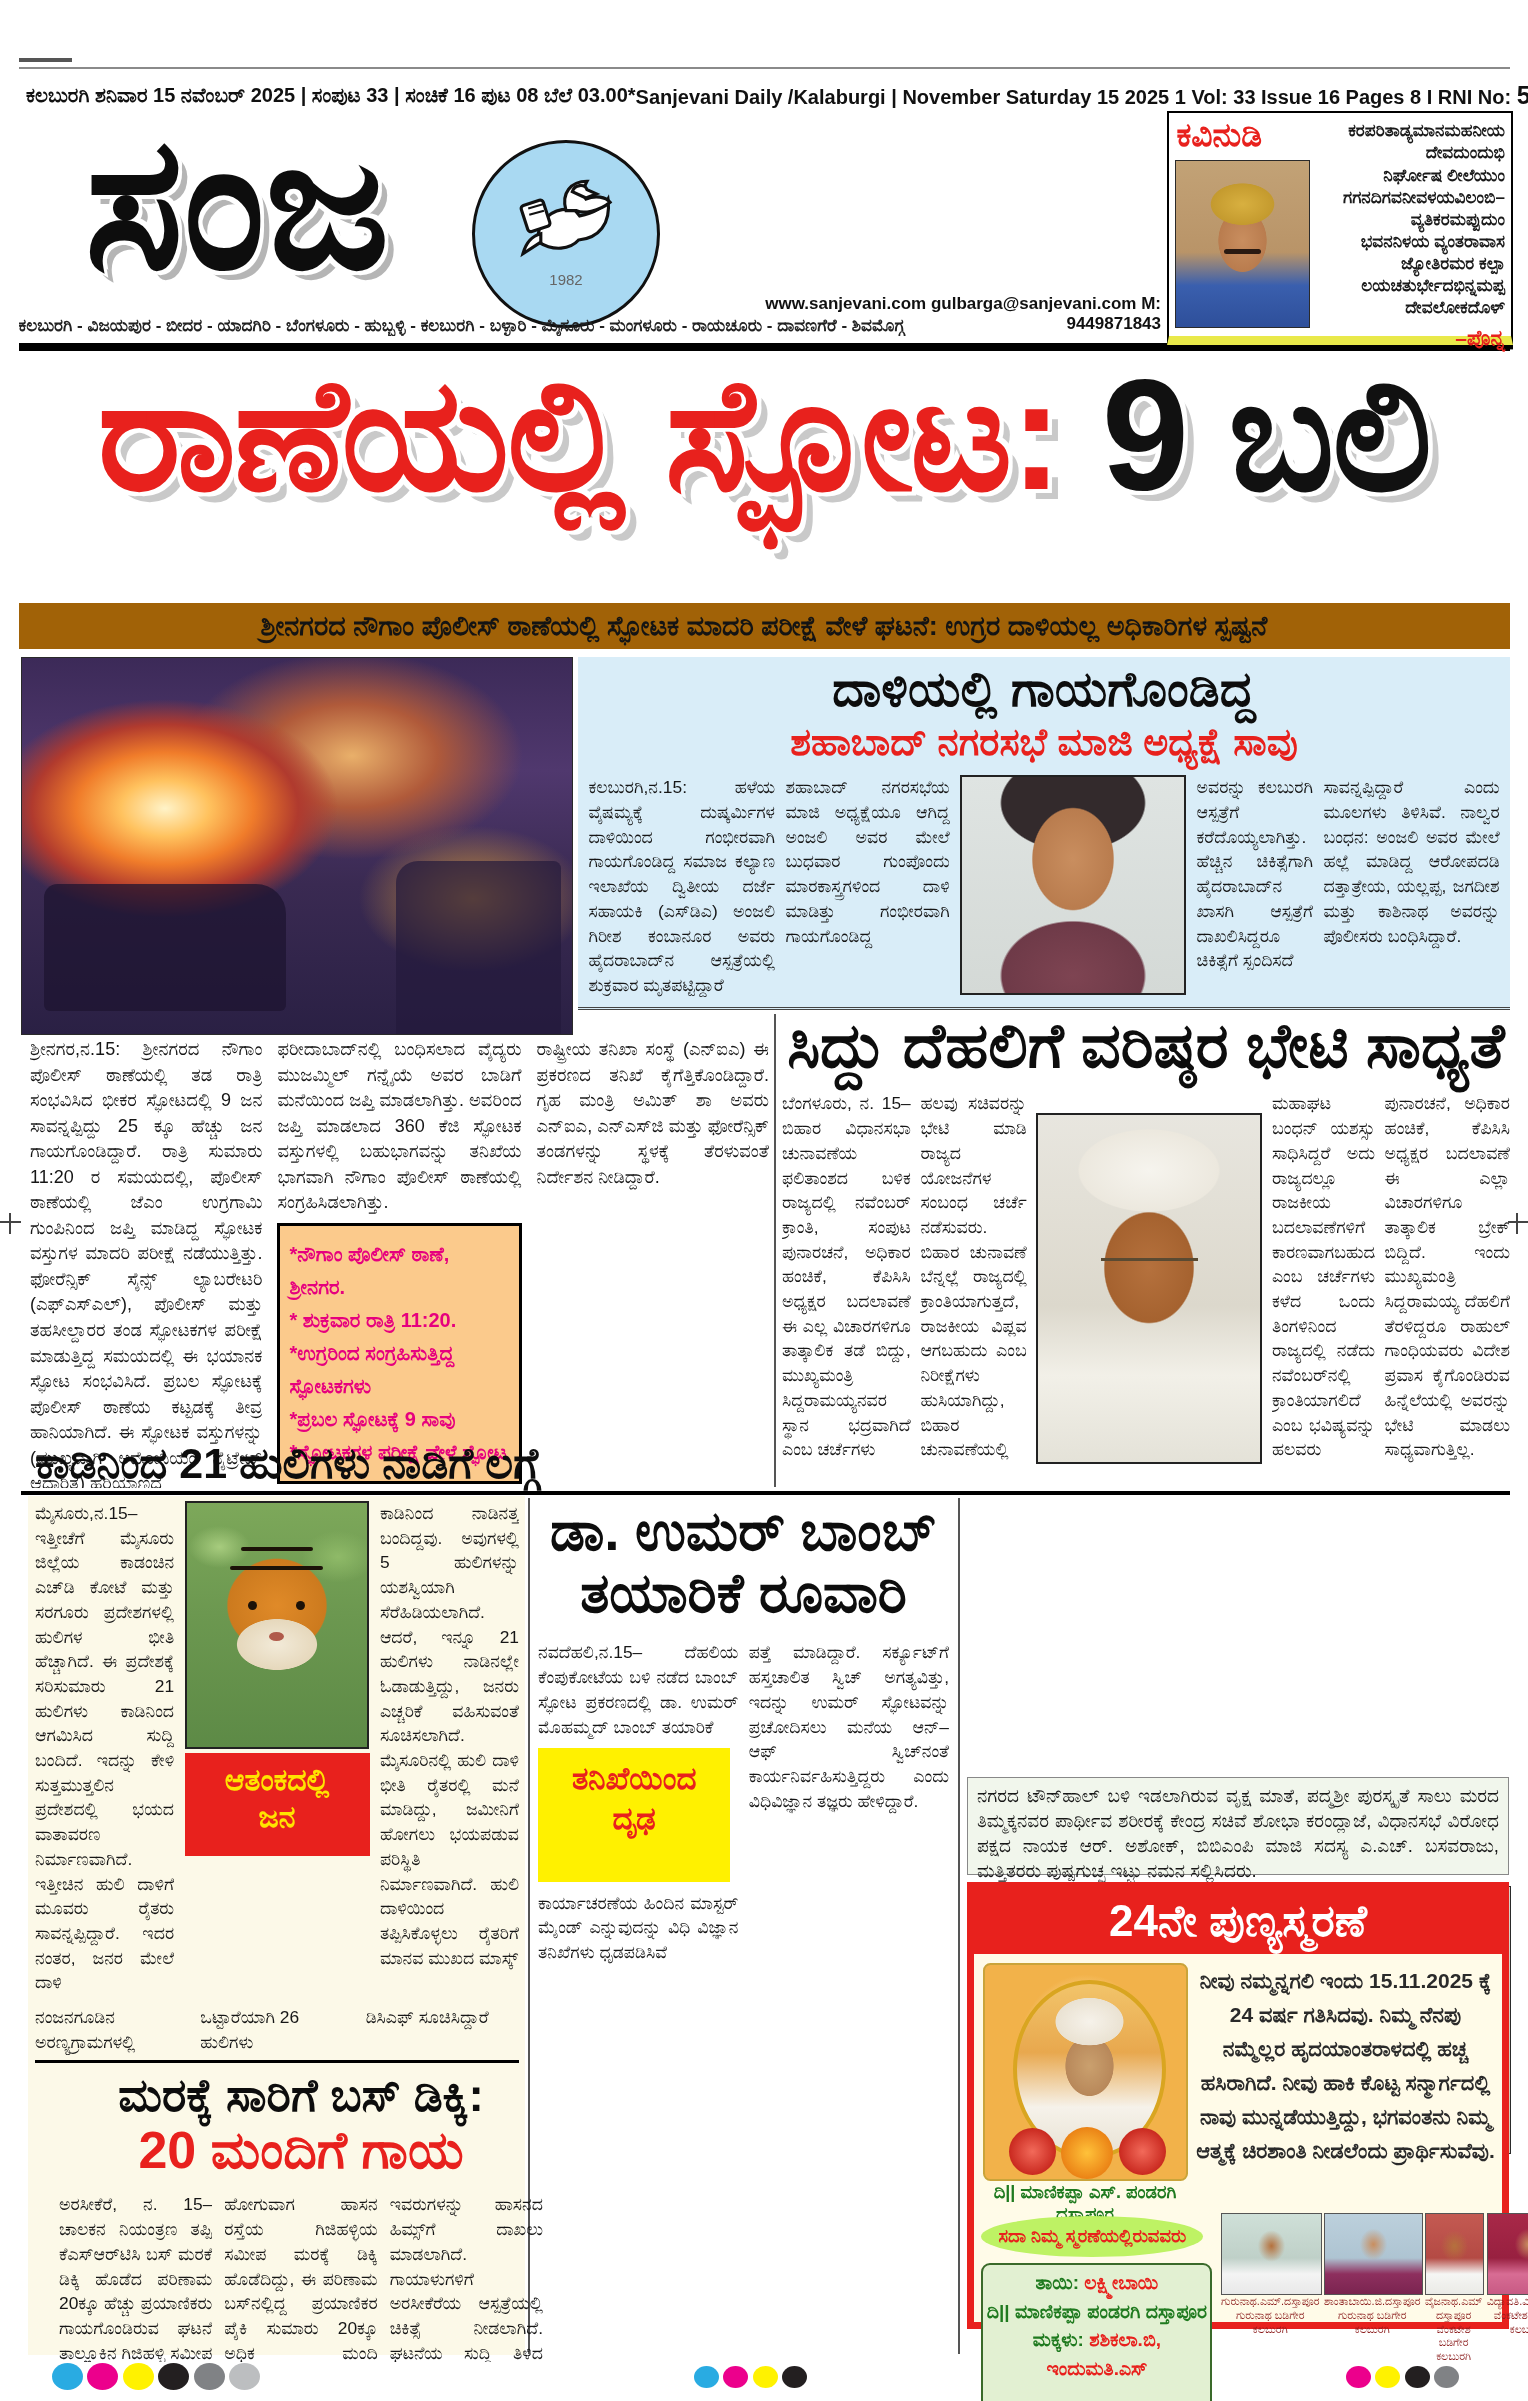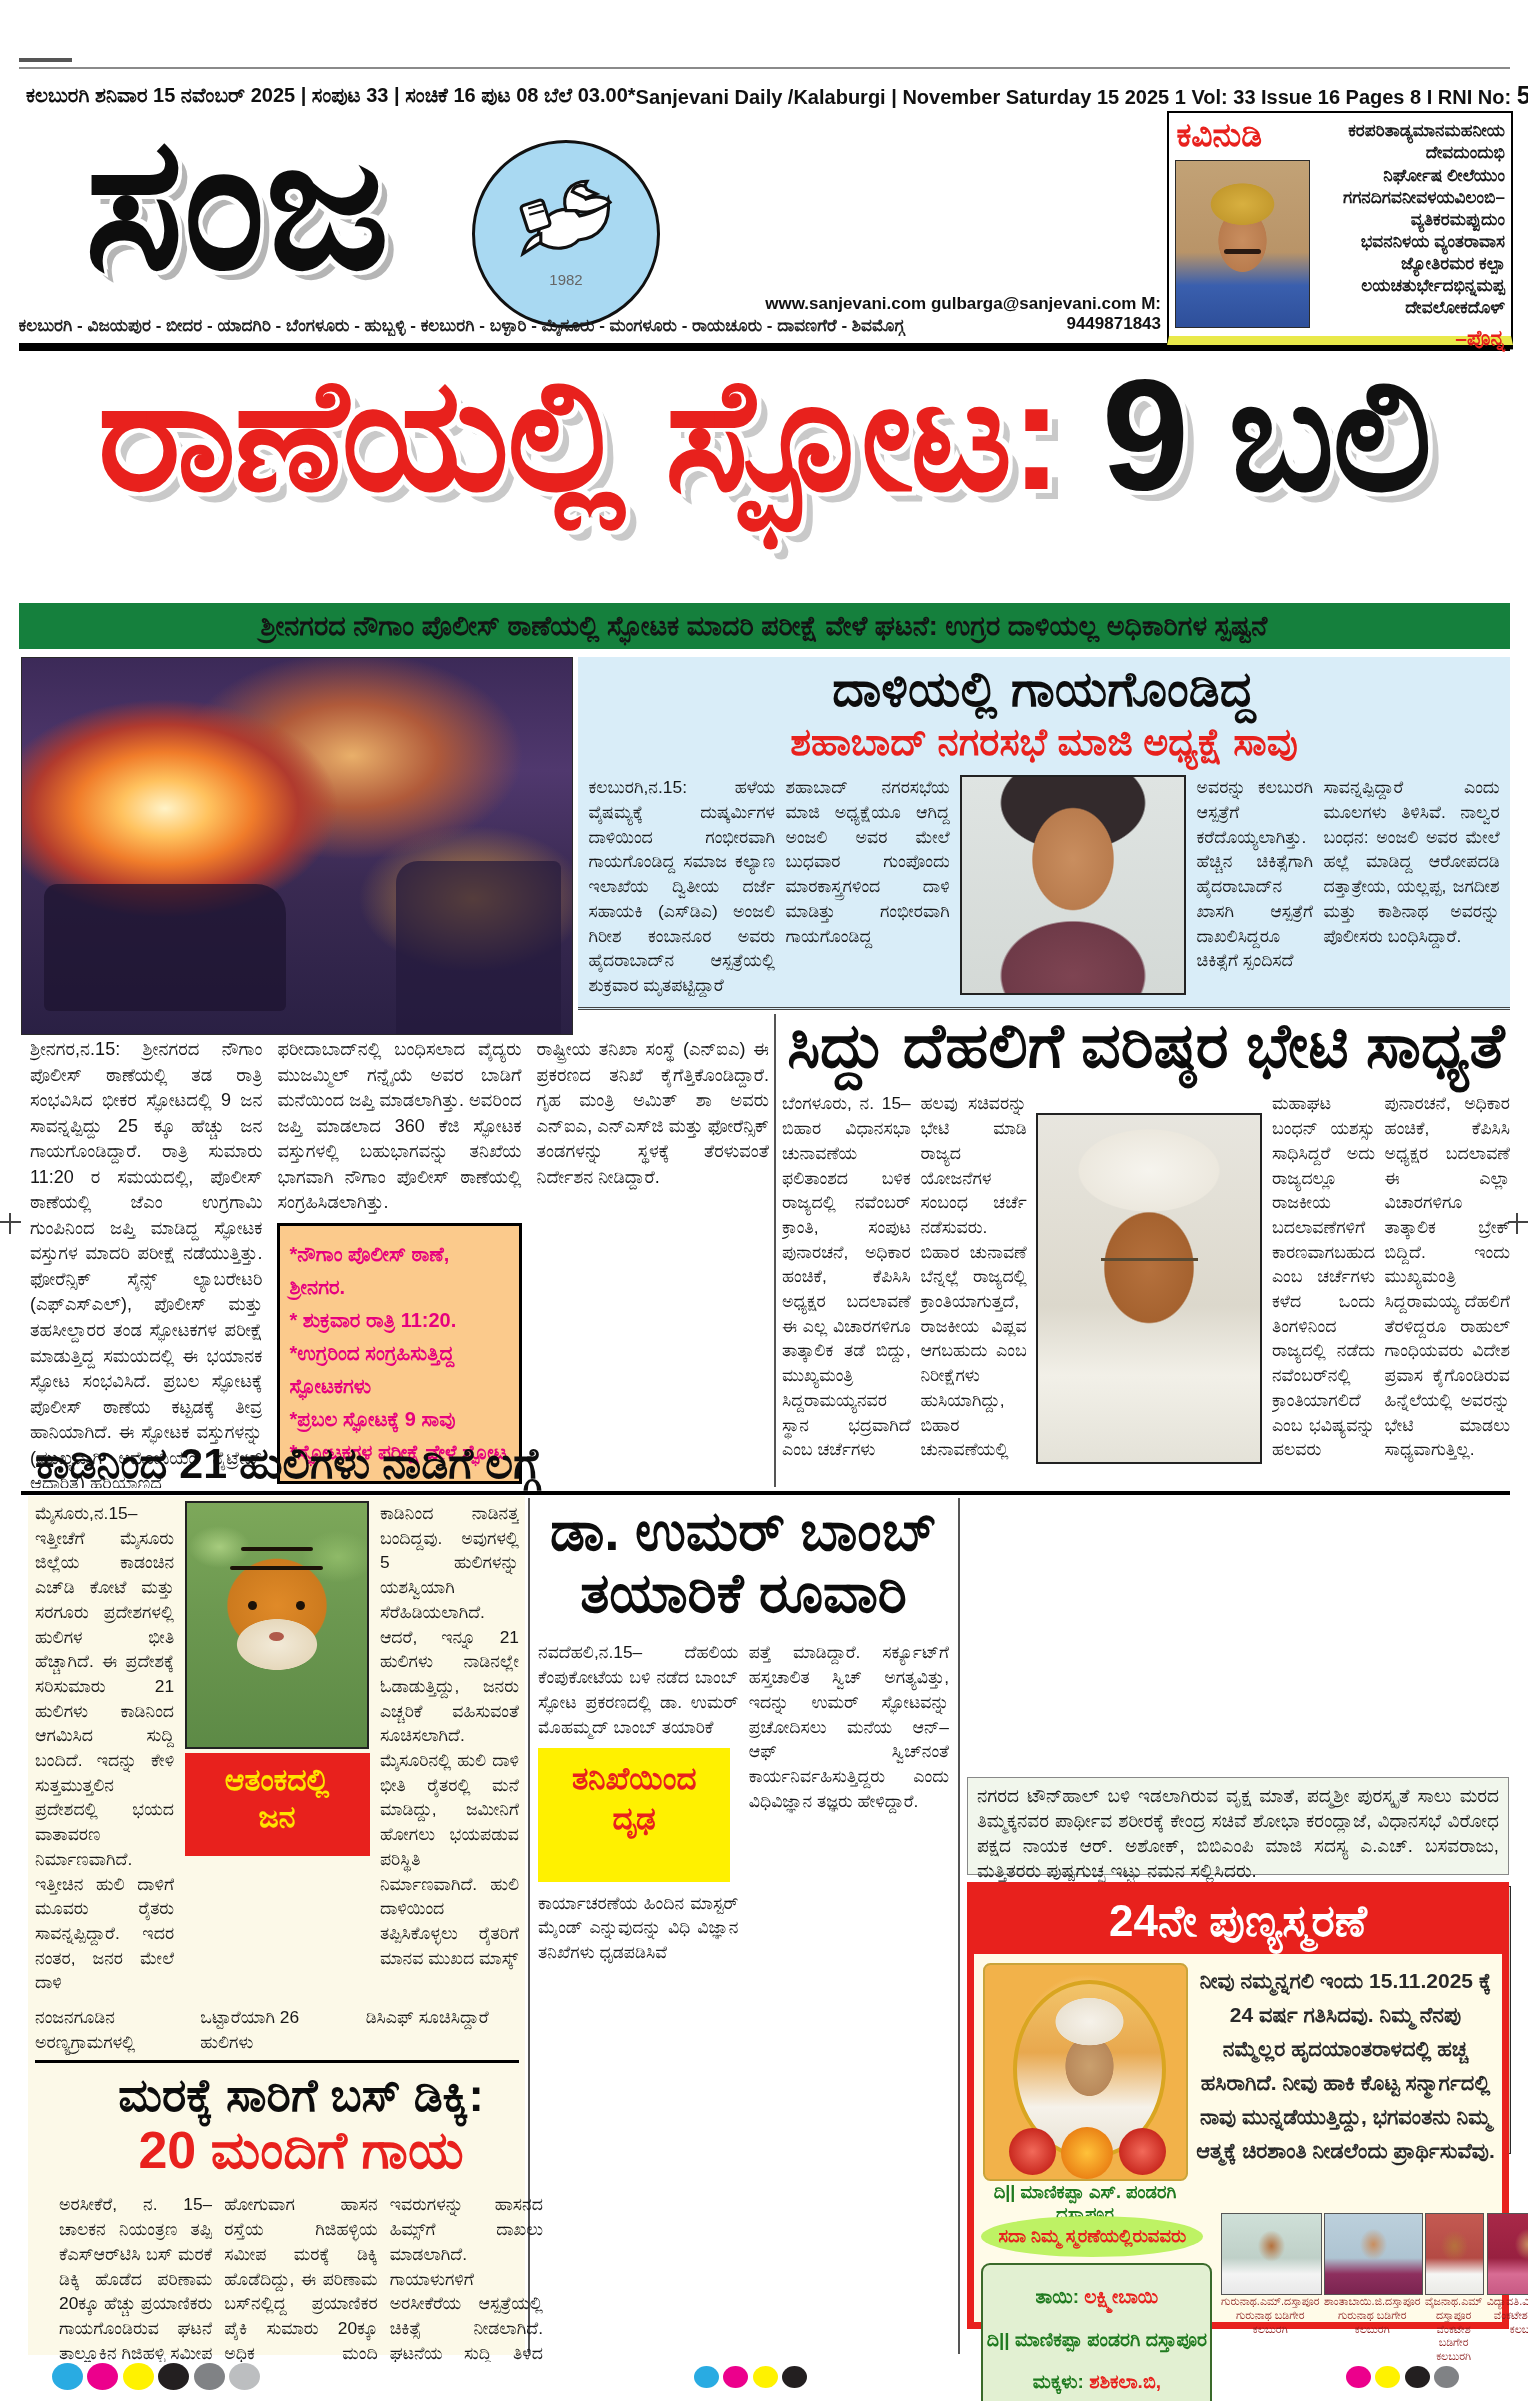--- a/index.html
+++ b/index.html
@@ -19,21 +19,21 @@
   .facts-box div{font-size:20px;font-weight:bold;color:#e6007e;line-height:1.65;}
   .red-alert{background:#e8211d;color:#ffe400;font-weight:bold;font-size:30px;line-height:1.25;text-align:center;padding-top:7.4px;}
   .yellow-box{background:#fff100;color:#e8211d;font-weight:bold;font-size:31px;line-height:1.3;text-align:center;padding-top:10.4px;}
   .dot{display:inline-block;width:31px;height:27px;border-radius:50%;margin-right:4.4px;}
   .d-c{background:#29abe2}.d-m{background:#ec008c}.d-y{background:#fff200}
   .d-k{background:#231f20}.d-g1{background:#808285}.d-g2{background:#bcbec0}
   .crop-h{position:absolute;width:21px;height:2.2px;background:#444;}
   .crop-v{position:absolute;width:2.2px;height:21px;background:#444;}
   .poem-line{font-size:17px;font-weight:bold;line-height:1.3;text-align:right;color:#1a1a1a;}
   .cap-red{font-size:11px;color:#8a1a1a;text-align:center;line-height:1.25;}
-  .fam-line{font-size:19px;font-weight:bold;text-align:center;line-height:1.5;margin-top:14px;}
+  .fam-line{font-size:19px;font-weight:bold;text-align:center;line-height:1.5;}
   .green-t{color:#1f7a1f;}
   .red-t{color:#e8211d;}
 </style>
 </head>
 <body>
 
 <div id="page">
 
   <div class="abs" style="left:18.5px;top:58px;width:53px;height:4.4px;background:#555;"></div>
   <div class="abs" style="left:18.5px;top:67px;width:1491px;height:1.5px;background:#8a8a8a;"></div>
@@ -84,21 +84,21 @@
       <div class="poem-line">ದೇವಲೋಕದೊಳ್</div>
       <div class="poem-line" style="color:#e8211d;font-size:21px;margin-top:4.4px;">–ಪೊನ್ನ</div>
     </div>
   </div>
 
   <div class="abs center" style="left:11px;top:353px;width:1506px;font-size:157px;font-weight:bold;line-height:1.05;letter-spacing:-2.2px;white-space:nowrap;">
     <span class="headline-red" style="text-shadow:-4.4px -4.4px 0 #fff,4.4px -4.4px 0 #fff,-4.4px 4.4px 0 #fff,4.4px 4.4px 0 #fff,10.4px 10.4px 0 #c9c9c9;">ರಾಣೆಯಲ್ಲಿ ಸ್ಫೋಟ:</span>
     <span class="headline-black" style="text-shadow:-4.4px -4.4px 0 #fff,4.4px -4.4px 0 #fff,-4.4px 4.4px 0 #fff,4.4px 4.4px 0 #fff,10.4px 10.4px 0 #c9c9c9;"> 9 ಬಲಿ</span>
   </div>
 
-  <div class="abs" style="left:18.5px;top:603px;width:1491px;height:46px;background:#15803d;display:flex;align-items:center;justify-content:center;">
+  <div class="abs" style="left:18.5px;top:603px;width:1491px;height:46px;background:#a16207;display:flex;align-items:center;justify-content:center;">
     <span style="font-size:27px;font-weight:bold;color:#141414;white-space:nowrap;">ಶ್ರೀನಗರದ ನೌಗಾಂ ಪೊಲೀಸ್ ಠಾಣೆಯಲ್ಲಿ ಸ್ಫೋಟಕ ಮಾದರಿ ಪರೀಕ್ಷೆ ವೇಳೆ ಘಟನೆ: ಉಗ್ರರ ದಾಳಿಯಲ್ಲ ಅಧಿಕಾರಿಗಳ ಸ್ಪಷ್ಟನೆ</span>
   </div>
 
   <div class="abs photo" style="left:21px;top:657px;width:550px;height:376px;background:
          radial-gradient(ellipse 222px 140px at 26% 40%, #fff3c8 0%, #ffc25e 20%, #f07c2a 40%, #b03a2e 60%, rgba(60,30,70,0) 78%),
          radial-gradient(ellipse 244px 148px at 60% 26%, #e9b06a 0%, #b05a3a 35%, rgba(60,30,70,0) 70%),
          radial-gradient(ellipse 163px 104px at 82% 64%, #c9903e 0%, rgba(60,30,70,0) 70%),
          linear-gradient(180deg,#3c2a58 0%, #50386e 30%, #3a2a52 60%, #2a2044 100%);">
     <div style="position:absolute;left:4%;bottom:6%;width:44%;height:34%;background:#1d1430;border-radius:13.3px 30px 6px 6px;opacity:.75;"></div>
     <div style="position:absolute;right:2%;bottom:0;width:30%;height:46%;background:#241a3c;border-radius:22px 7.4px 0 0;opacity:.7;"></div>

